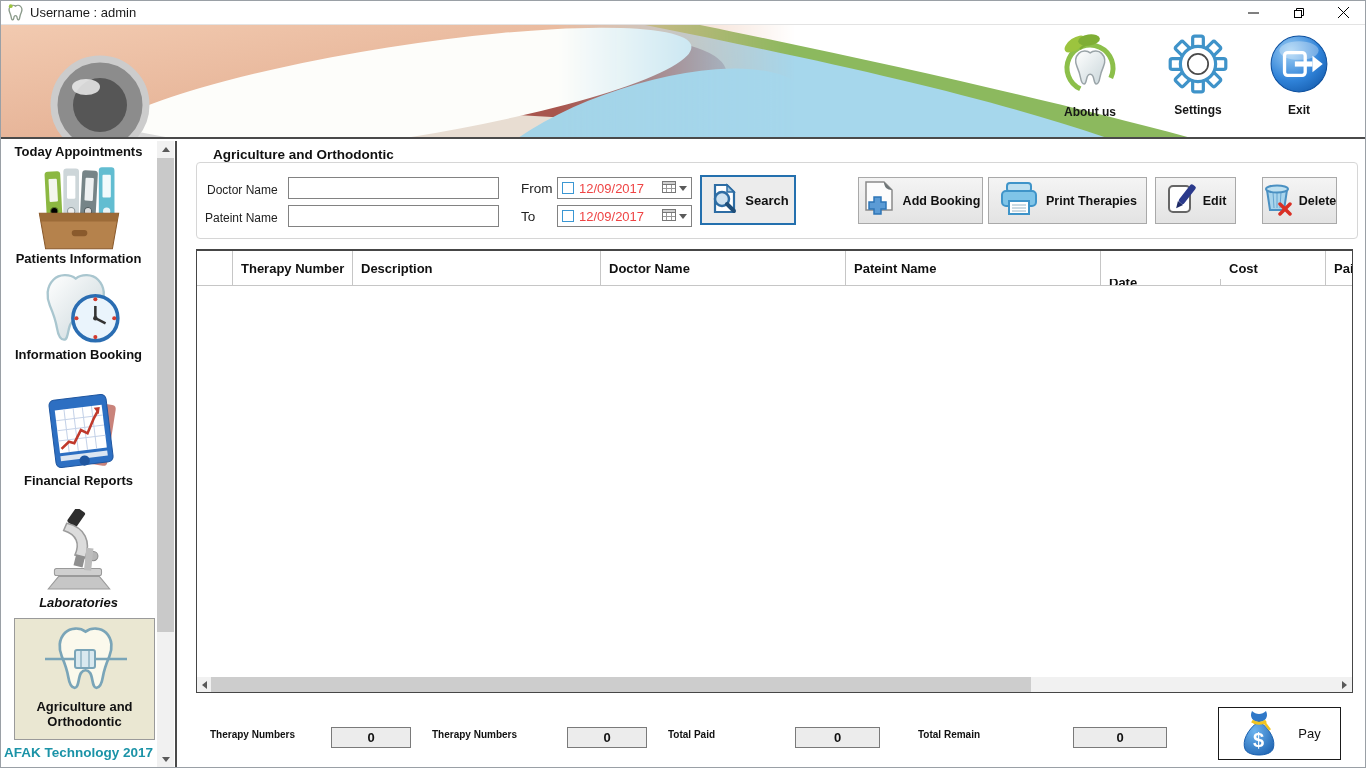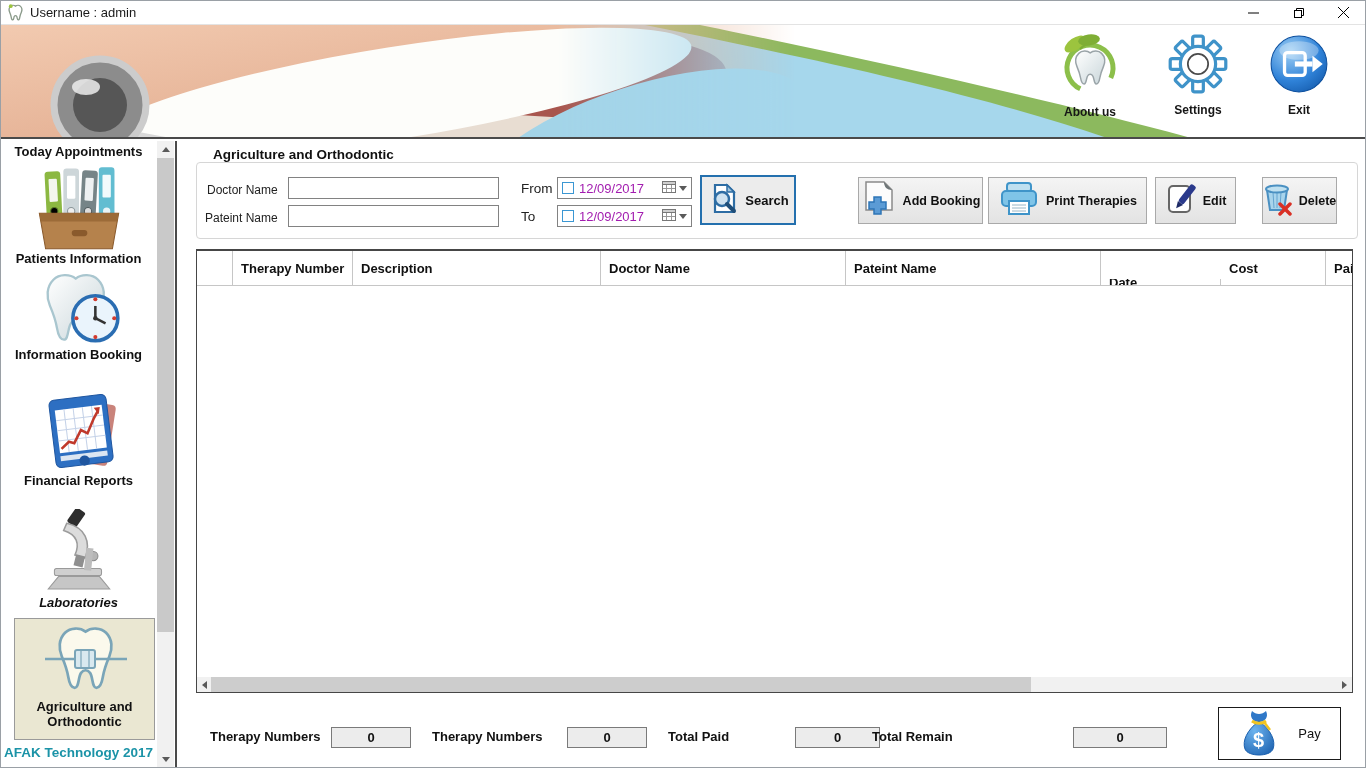--- a/index.html
+++ b/index.html
@@ -49,21 +49,21 @@
               border:1px solid #d6d6d6; border-radius:4px; }
   #group-title { position:absolute; left:208px; top:147px; background:#fff; padding:0 5px;
                  font-size:13.5px; font-weight:bold; color:#111; }
   .field-label { position:absolute; font-size:12px; color:#222; }
   .rng-label { position:absolute; font-size:13.5px; color:#222; }
   .tinput { position:absolute; width:211px; height:22px; border:1px solid #828282; background:#fff;
             font-family:"Liberation Sans",sans-serif; font-size:13px; padding:0 4px; }
   .datepicker { position:absolute; width:135px; height:22px; border:1px solid #828282; background:#fff;
                 display:flex; align-items:center; cursor:default; }
   .datepicker .chk { width:12px; height:12px; border:1px solid #3b97d3; background:#fff; margin:0 5px 0 4px; }
-  .datepicker .dval { flex:1; font-size:13px; color:#a21caf; }
+  .datepicker .dval { flex:1; font-size:13px; color:#ef4444; }
   .datepicker .cal { margin-right:3px; }
   .datepicker .dd { margin-right:4px; }
 
   
   .btn { position:absolute; display:flex; align-items:center; justify-content:center; gap:6px;
          background:linear-gradient(#f4f4f4,#e3e3e3); border:1px solid #a9a9a9; cursor:pointer;
          font-size:12.5px; font-weight:bold; color:#111; }
   #btn-search { left:700px; top:175px; width:96px; height:50px; border:2px solid #2470ae;
                 background:#ececec; font-size:13px; }
   #btn-add    { left:858px;  top:177px; width:125px; height:47px; }
@@ -81,21 +81,21 @@
                    padding:2px 0 0 8px; display:flex; align-items:center; line-height:14px; overflow:hidden; }
   .c0{width:36px;} .c1{width:120px;} .c2{width:248px;} .c3{width:245px;} .c4{width:255px;}
   .c5{width:120px;margin-top:28px;} .c6{width:105px;} .c7{flex:1; border-right:none !important;}
   #grid-body { height:391px; }
   .hscroll { position:absolute; left:0; bottom:0; width:100%; height:15px; background:#f1f1f1; }
   .hscroll .arr { position:absolute; top:0; width:15px; height:15px; display:flex; align-items:center; justify-content:center; }
   .hscroll .arr.l { left:0; } .hscroll .arr.r { right:0; }
   .hscroll .thumb { position:absolute; left:14px; top:0; width:820px; height:15px; background:#cdcdcd; }
 
   
-  .sum-label { position:absolute; top:729px; font-size:13px; font-weight:bold; color:#111; }
+  .sum-label { position:absolute; top:729px; font-size:10px; font-weight:bold; color:#111; }
   .sum-box { position:absolute; top:727px; height:21px; background:#ececec; border:1px solid #7a7a7a;
              text-align:center; font-size:13px; font-weight:bold; color:#111; line-height:19px; }
 </style>
 </head>
 <body>
 
 <svg width="0" height="0" style="position:absolute">
   <defs>
     <path id="toothp" d="M32,8 C27,4 18,4 13,9 C7,15 7,24 10,31 C13,38 15,44 16,50 C17,56 19,60 22,60 C26,60 25,50 28,46 C30,43 34,43 36,46 C39,50 38,60 42,60 C45,60 47,56 48,50 C49,44 51,38 54,31 C57,24 57,15 51,9 C46,4 37,4 32,8 Z"></path>
     <linearGradient id="toothgrad" x1="0" y1="0" x2="1" y2="1">
@@ -467,21 +467,21 @@
 
 <span class="sum-label" style="left:210px;">Therapy Numbers</span>
 <span class="sum-box" style="left:331px; width:80px;">0</span>
 
 <span class="sum-label" style="left:432px;">Therapy Numbers</span>
 <span class="sum-box" style="left:567px; width:80px;">0</span>
 
 <span class="sum-label" style="left:668px;">Total Paid</span>
 <span class="sum-box" style="left:795px; width:85px;">0</span>
 
-<span class="sum-label" style="left:872px;text-align:center;">Total Remain</span>
+<span class="sum-label" style="left:918px;text-align:center;">Total Remain</span>
 <span class="sum-box" style="left:1073px; width:94px;">0</span>
 
 <button class="btn" id="btn-pay">
   <span>
     <svg width="42" height="48" viewBox="0 0 42 48">
       <path d="M14,3 C18,7 24,7 28,3 C31,9 27,14 21,14 C15,14 11,9 14,3 Z" fill="#2f78c8"></path>
       <path d="M21,13 C9,22 4,33 7,41 C10,49 32,49 35,41 C38,33 33,22 21,13 Z" fill="url(#bagGrad)" stroke="#1a5fae"></path>
       <path d="M14,13 C18,16 24,16 28,13" stroke="#f0c420" stroke-width="3" fill="none"></path>
       <line x1="26" y1="14" x2="32" y2="22" stroke="#f0c420" stroke-width="2.5"></line>
       <text x="15" y="39" fill="#fff" font-size="20" font-weight="bold" font-family="Liberation Sans, sans-serif">$</text>

